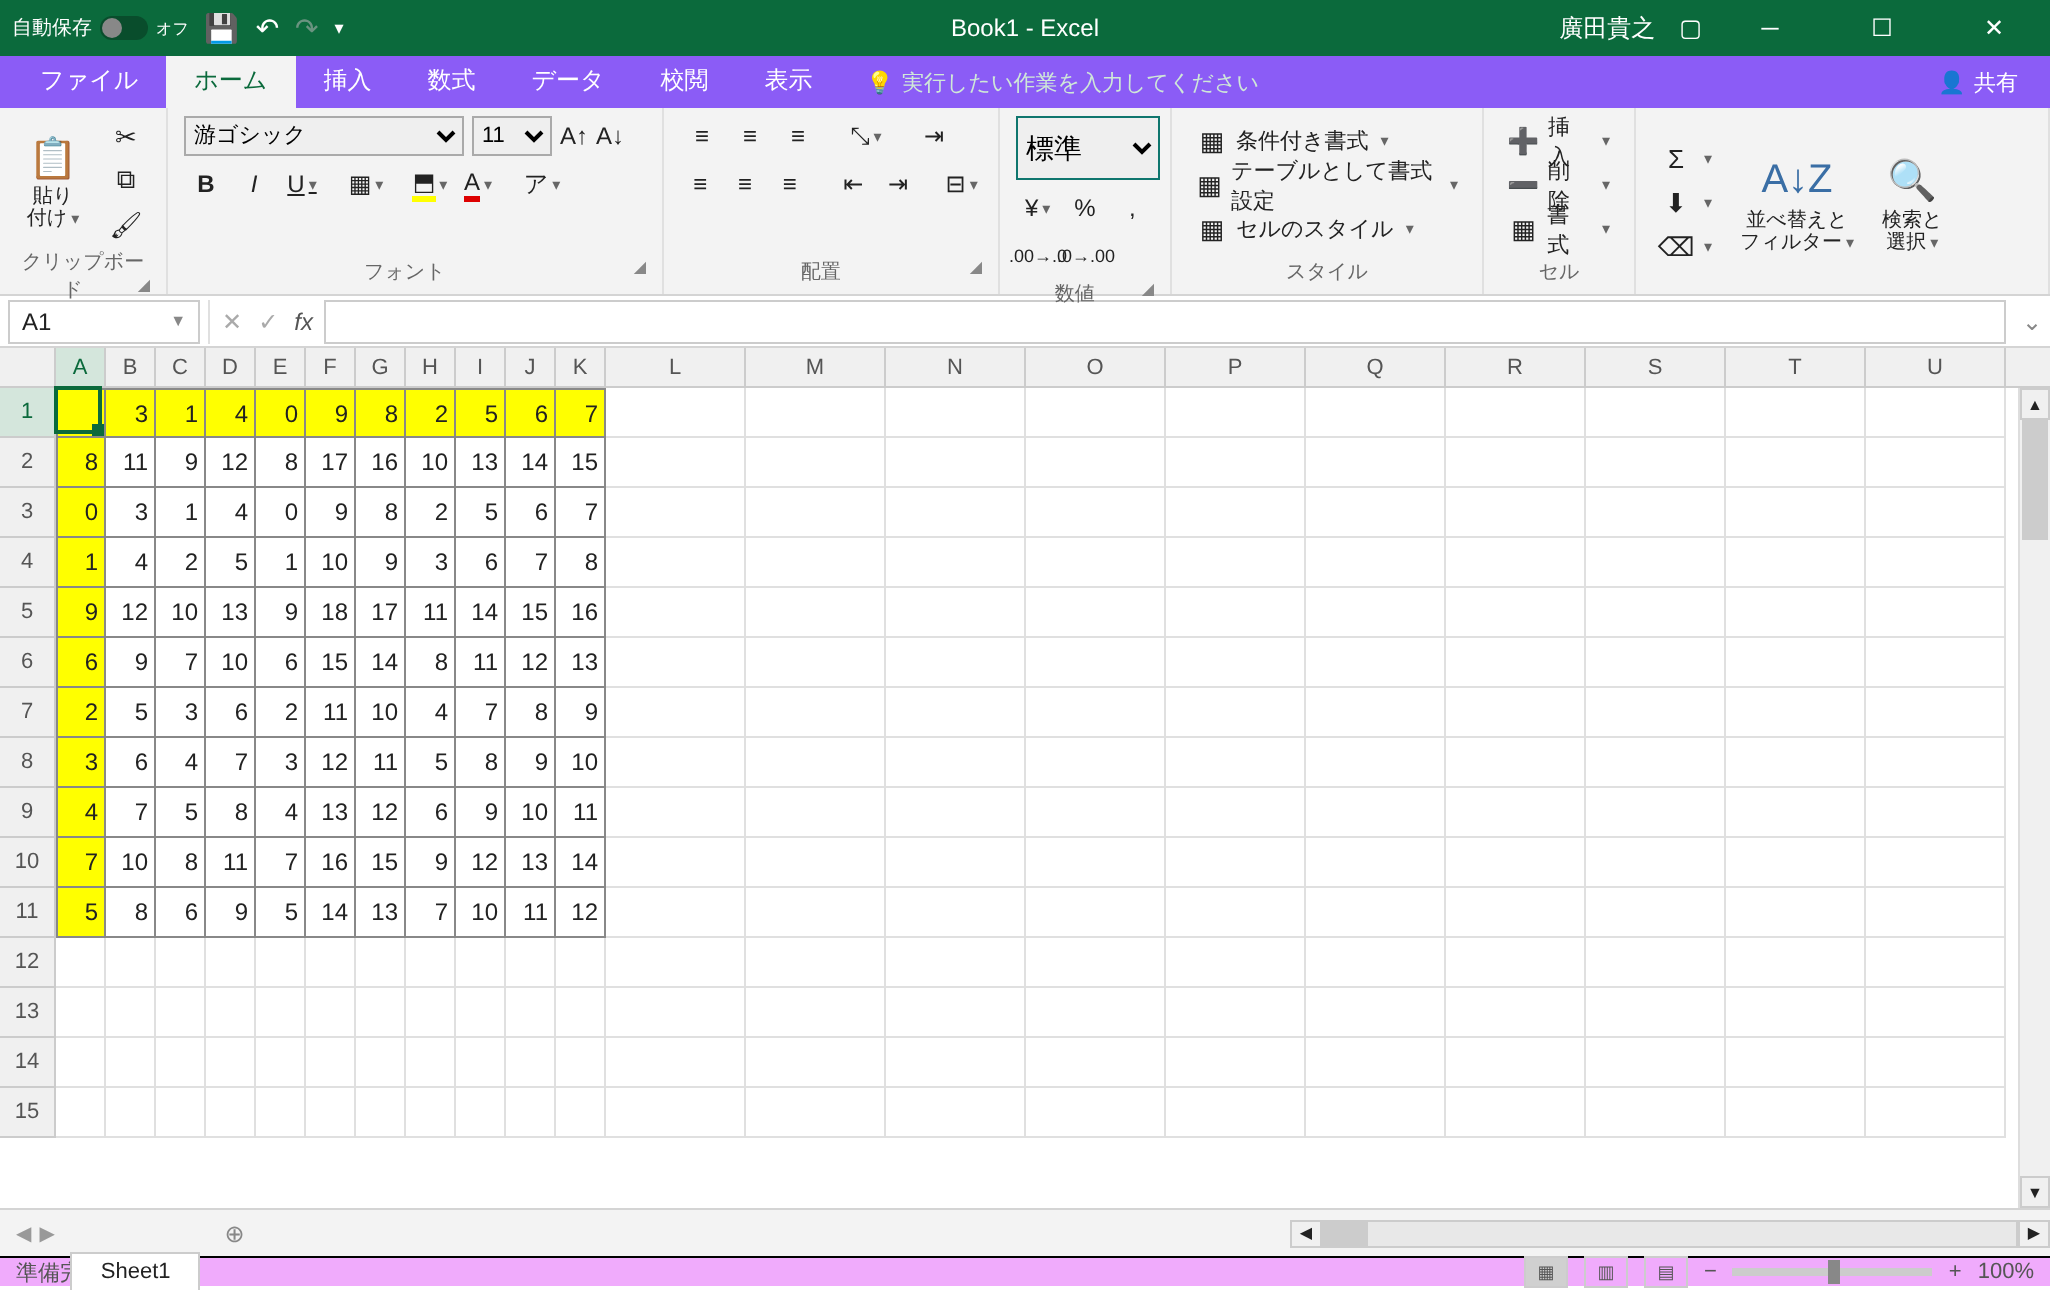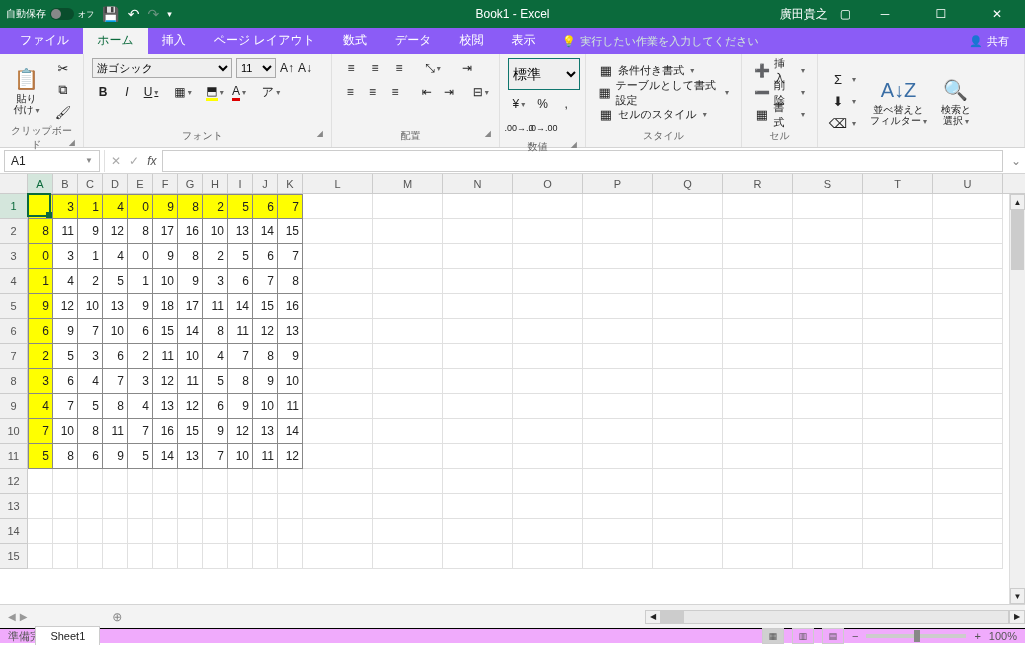--- a/index.html
+++ b/index.html
@@ -104,21 +104,20 @@
     <div class="winbtn">─</div>
     <div class="winbtn">☐</div>
     <div class="winbtn close">✕</div>
   </div>
 </div>
 
 <div class="tabs">
   <div class="tab">ファイル</div>
   <div class="tab active">ホーム</div>
   <div class="tab">挿入</div>
-  <div class="tab">ページ レイアウト</div>
   <div class="tab">数式</div>
   <div class="tab">データ</div>
   <div class="tab">校閲</div>
   <div class="tab">表示</div>
   <div class="tellme">
     <span>💡</span>
     <span>実行したい作業を入力してください</span>
   </div>
   <div class="share">
     <span>👤</span>

